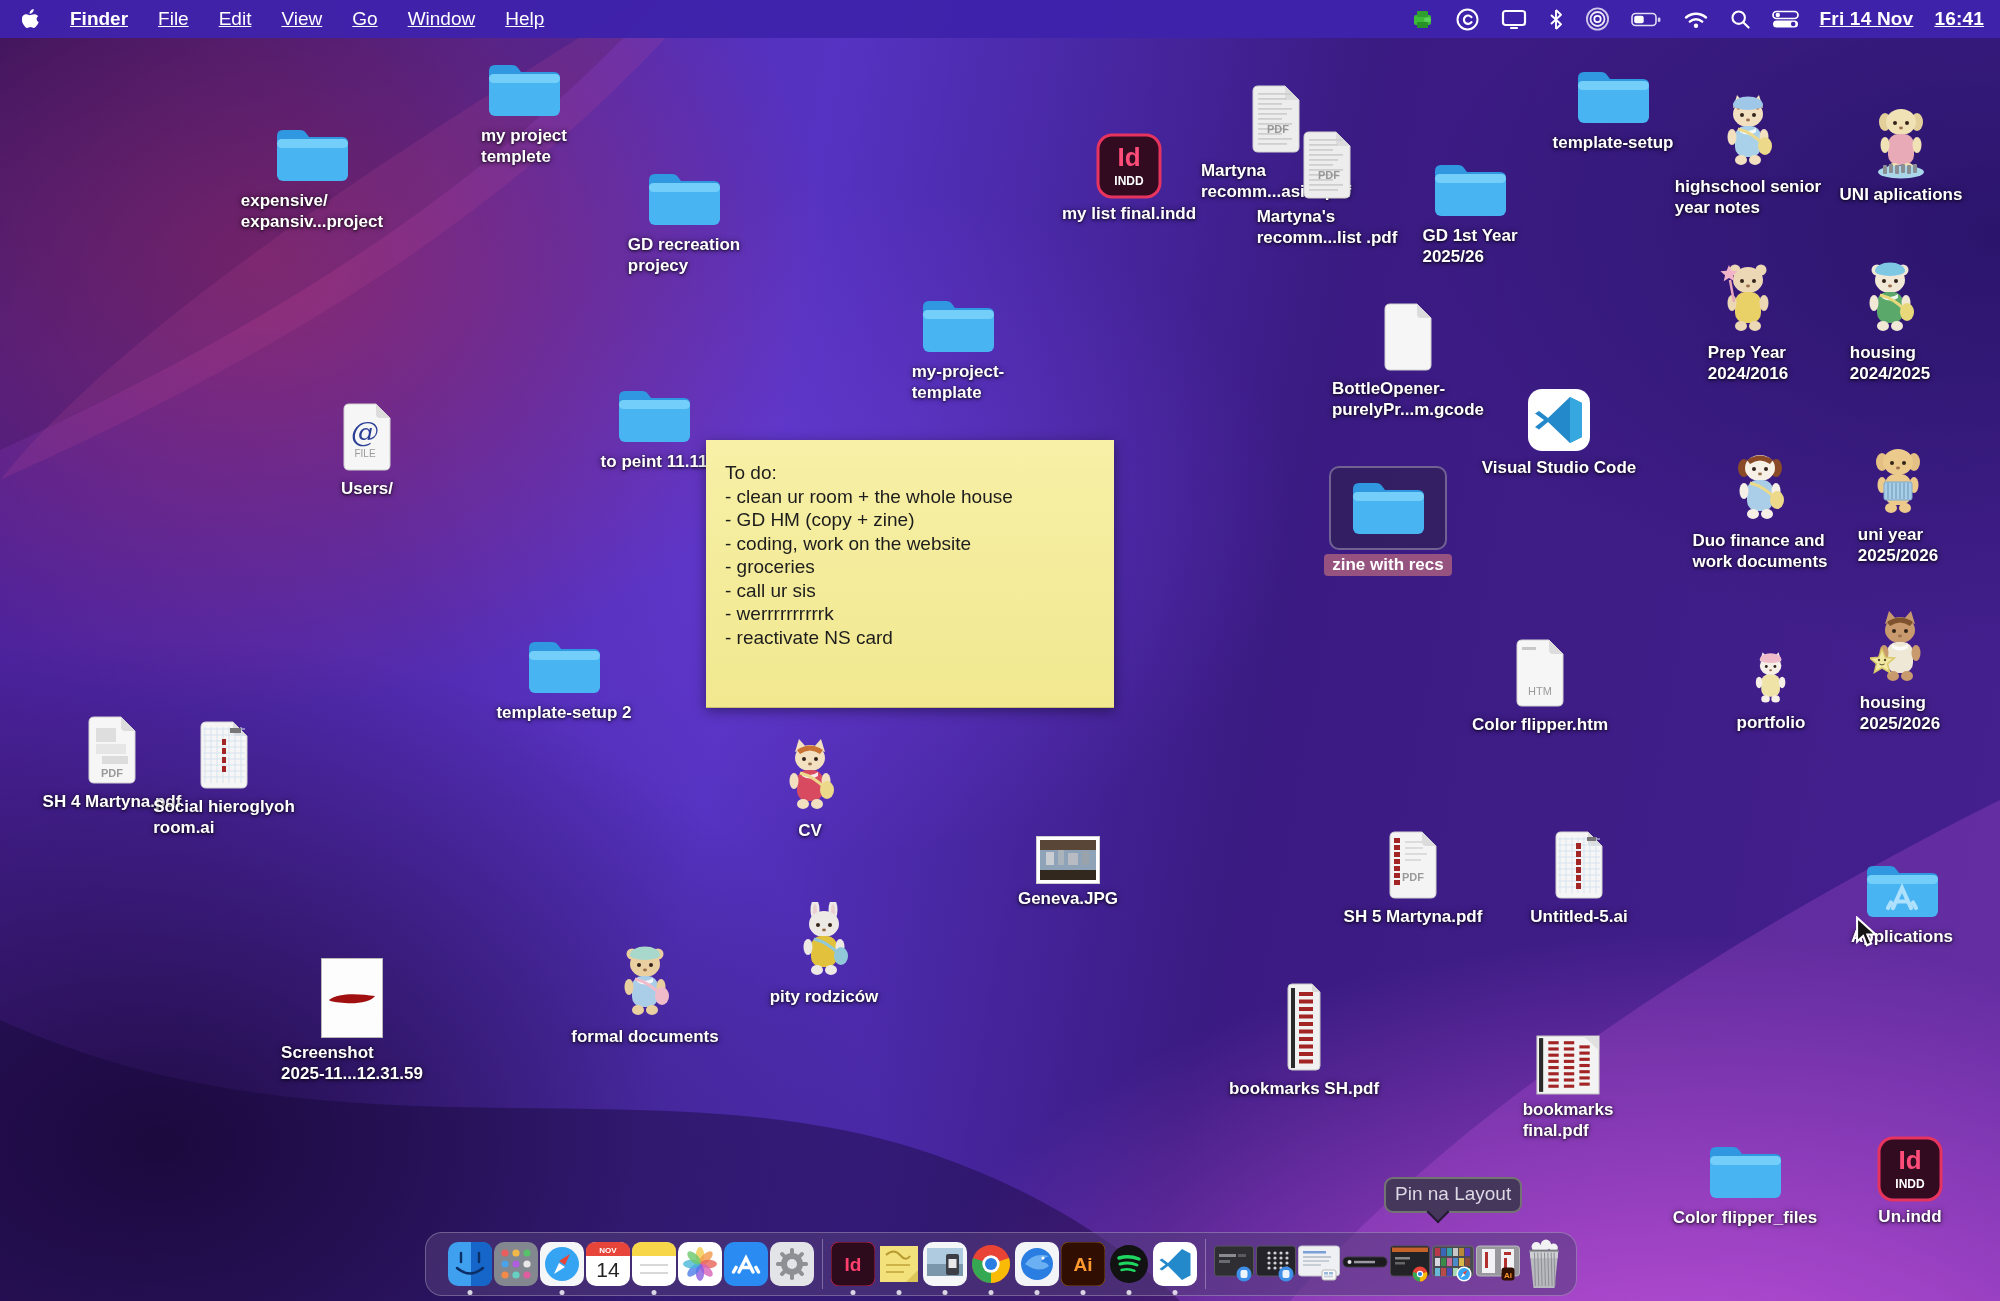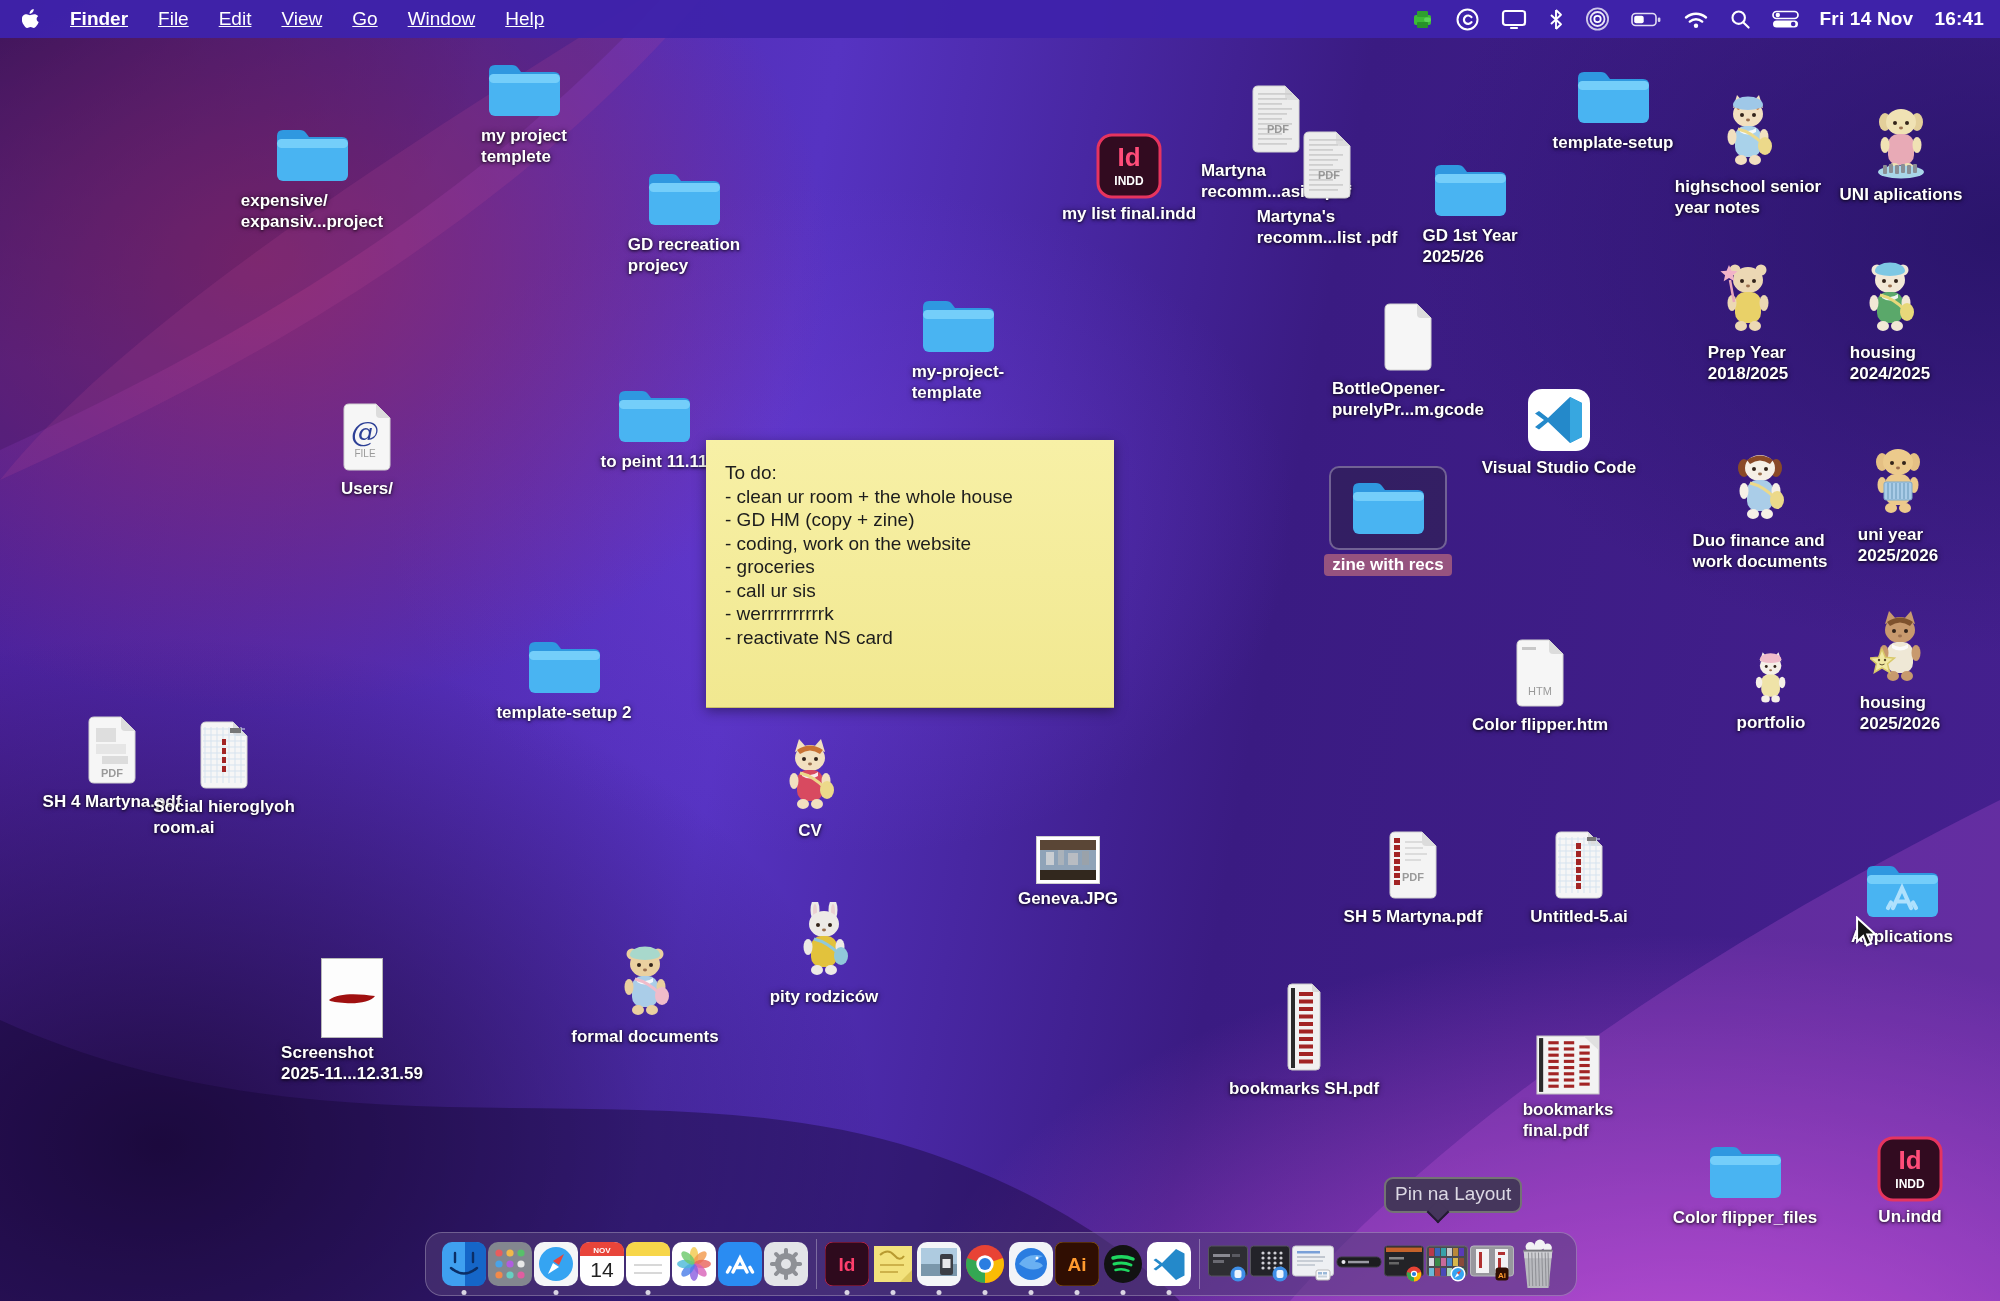--- a/index.html
+++ b/index.html
@@ -19,21 +19,21 @@
   
   #menubar{position:absolute;top:0;left:0;right:0;height:38px;z-index:8;
     background:rgba(62,34,171,.96);display:flex;align-items:center;
     justify-content:space-between;color:#fff;padding:0 16px;box-sizing:border-box;}
   #menu-left{display:flex;align-items:center;}
   .apple{margin:0 16px 0 6px;display:flex;align-items:center;}
   .mi{padding:0 15px;font-size:19px;text-decoration:underline;}
   .mi.b{font-weight:bold;}
   #menu-right{display:flex;align-items:center;gap:21px;}
   .sic{display:flex;align-items:center;justify-content:center;}
-  .mtxt{font-size:19px;font-weight:600;letter-spacing:.2px;}
+  .mtxt{font-size:19px;font-weight:600;letter-spacing:.2px;text-decoration:underline;}
   
   .di{position:absolute;width:210px;display:flex;flex-direction:column;
     align-items:center;z-index:2;}
   .di-icon{display:flex;align-items:flex-end;justify-content:center;}
   .di-icon.sel{background:rgba(44,34,68,.5);border:2px solid rgba(165,155,190,.55);
     border-radius:10px;padding:7px 16px 9px;}
   .di-label{margin-top:5px;font-size:17px;font-weight:bold;color:#fff;
     text-align:left;line-height:1.22;white-space:pre-line;
     text-shadow:0 1px 3px rgba(0,0,0,.8),0 0 6px rgba(0,0,0,.45);}
   .di-label .selbg{background:#96537f;border-radius:4px;padding:1px 8px 2px;
@@ -47,21 +47,21 @@
   
   #tooltip{position:absolute;left:1384px;top:1177px;z-index:6;background:#45365c;
     border:2px solid #737373;border-radius:9px;color:#dcd8e4;font-size:19px;
     padding:4px 9px 6px;white-space:nowrap;}
   #tooltip:after{content:"";position:absolute;left:44px;bottom:-9px;width:14px;
     height:14px;background:#45365c;border-right:2px solid #241a33;
     border-bottom:2px solid #241a33;transform:rotate(45deg);}
   
   #dock{position:absolute;left:425px;top:1232px;width:1152px;height:64px;z-index:4;
     background:rgba(84,62,122,.55);border:1px solid rgba(255,255,255,.25);
-    border-radius:17px;display:flex;align-items:center;padding:0 16px;
+    border-radius:17px;display:flex;align-items:center;padding:0 22px;
     box-sizing:border-box;gap:2px;}
   .dapp{position:relative;width:44px;height:44px;flex:0 0 auto;display:flex;
     align-items:center;justify-content:center;}
   .dapp .dot{position:absolute;bottom:-9px;left:50%;transform:translateX(-50%);
     width:5px;height:5px;border-radius:50%;background:rgba(255,255,255,.8);}
   .dsep{width:1px;height:50px;background:rgba(255,255,255,.3);margin:0 6px;
     flex:0 0 auto;}
   .dwin{flex:0 0 auto;display:flex;align-items:flex-end;}
   #cursor{position:absolute;left:1853px;top:916px;z-index:9;}
 </style>
@@ -337,21 +337,21 @@
             <rect x="17" y="34" width="26" height="31" rx="10" fill="#e9d168"></rect>
             <ellipse cx="14" cy="45" rx="4.5" ry="8" fill="#ecd8b4"></ellipse>
             <ellipse cx="46" cy="45" rx="4.5" ry="8" fill="#ecd8b4"></ellipse>
             <ellipse cx="23" cy="68" rx="6" ry="5" fill="#ecd8b4"></ellipse>
             <ellipse cx="37" cy="68" rx="6" ry="5" fill="#ecd8b4"></ellipse>
             <line x1="12" y1="22" x2="16" y2="44" stroke="#e8a8bc" stroke-width="2.5"></line>
             <path d="M11.0 7.0 L13.4 12.7 L19.6 13.2 L14.9 17.3 L16.3 23.3 L11.0 20.1 L5.7 23.3 L7.1 17.3 L2.4 13.2 L8.6 12.7 Z" fill="#f2b3c8"></path>
           </svg>
         </div>
         <div class="di-label"><span>Prep Year
-2018/2025</span></div>
+2024/2016</span></div>
       </div>
       <div class="di" style="left: 1785px; top: 258px;">
         <div class="di-icon">
           <svg width="60" height="80" viewBox="0 0 60 80">
             <circle cx="17" cy="12" r="5.5" fill="#f2e8d6"></circle>
             <circle cx="43" cy="12" r="5.5" fill="#f2e8d6"></circle>
             <ellipse cx="30" cy="22" rx="15" ry="13" fill="#f2e8d6"></ellipse>
             <path d="M15 13a15 8.5 0 0 1 30 0a15 5 0 0 1-30 0Z" fill="#7ec8e4"></path>
             <circle cx="24" cy="23" r="2" fill="#33241a"></circle>
             <circle cx="36" cy="23" r="2" fill="#33241a"></circle>

